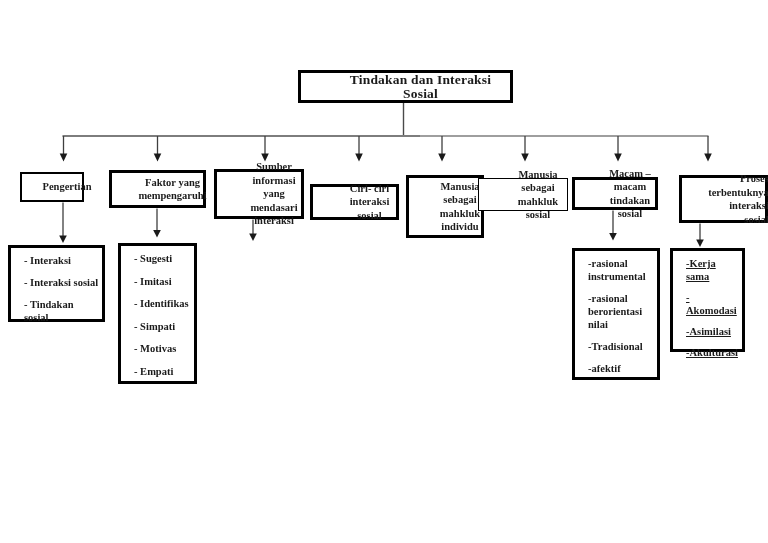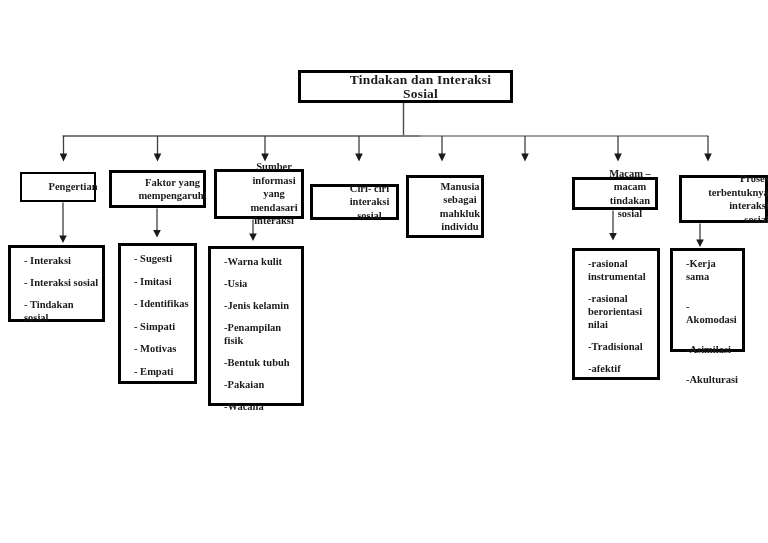--- a/index.html
+++ b/index.html
@@ -8,39 +8,39 @@
     font-family:"Liberation Serif","DejaVu Serif",serif;
   }
   .connectors{position:absolute;left:0;top:0;z-index:0;pointer-events:none;}
   .node{
     position:absolute;z-index:1;box-sizing:border-box;background:#ffffff;
     border:3px solid #000000;display:flex;align-items:center;justify-content:center;
     text-align:center;font-weight:bold;color:#1b1b1b;
     font-size:10.5px;line-height:13.5px;white-space:pre-line;padding-left:30px;
   }
   .title-box{left:298px;top:70px;width:215px;height:33px;font-size:13.5px;white-space:pre-wrap;letter-spacing:.2px;}
-  .n0{left:20px;top:172px;width:76px;height:30px;border-width:2px;}
+  .n0{left:20px;top:172px;width:64px;height:30px;border-width:2px;}
   .n1{left:109px;top:170px;width:97px;height:38px;}
   .n2{left:214px;top:169px;width:90px;height:50px;}
   .n3{left:310px;top:184px;width:89px;height:36px;}
   .n4{left:406px;top:175px;width:78px;height:63px;}
   .n5{left:478px;top:178px;width:90px;height:33px;border-width:1.5px;}
   .n6{left:572px;top:177px;width:86px;height:33px;justify-content:center;}
   .n7{left:679px;top:175px;width:89px;height:48px;text-align:right;}
   .listbox{
     position:absolute;z-index:1;box-sizing:border-box;background:#ffffff;
     border:3px solid #000000;display:flex;flex-direction:column;
     padding:6px 3px 3px 13px;font-weight:bold;color:#1b1b1b;
     font-size:10.5px;line-height:13px;white-space:pre-line;text-align:left;
   }
   .l0{left:8px;top:245px;width:97px;height:77px;row-gap:9px;}
   .l1{left:118px;top:243px;width:79px;height:141px;row-gap:9.5px;}
   .l2{left:208px;top:246px;width:96px;height:160px;row-gap:9px;}
   .l6{left:572px;top:248px;width:88px;height:132px;row-gap:9px;}
-  .l7{left:670px;top:248px;width:75px;height:104px;row-gap:17px;}
+  .l7{left:670px;top:248px;width:75px;height:104px;row-gap:8px;text-decoration:underline;}
   .li{flex:0 0 auto;}
 </style>
 </head>
 <body>
 
 <div class="page">
 
   <svg class="connectors" width="768" height="543" viewBox="0 0 768 543">
 
     <line x1="403.5" y1="103" x2="403.5" y2="136" stroke="#4a4a4a" stroke-width="1.4"></line>
@@ -126,20 +126,24 @@
   <div class="node n3">
     <span>Ciri- ciri
 interaksi sosial</span>
   </div>
   <div class="node n4">
     <span>Manusia
 sebagai
 mahkluk
 individu</span>
   </div>
+  <div class="node n5">
+    <span>Manusia sebagai
+mahkluk sosial</span>
+  </div>
   <div class="node n6">
     <span>Macam –macam
 tindakan sosial</span>
   </div>
   <div class="node n7">
     <span>Proses
 terbentuknya
 interaksi sosial</span>
   </div>
 
@@ -151,29 +155,20 @@
 
   <div class="listbox l1">
     <div class="li">- Sugesti</div>
     <div class="li">- Imitasi</div>
     <div class="li">- Identifikas</div>
     <div class="li">- Simpati</div>
     <div class="li">- Motivas</div>
     <div class="li">- Empati</div>
   </div>
 
-  <div class="listbox l2">
-    <div class="li">-Warna kulit</div>
-    <div class="li">-Usia</div>
-    <div class="li">-Jenis kelamin</div>
-    <div class="li">-Penampilan fisik</div>
-    <div class="li">-Bentuk tubuh</div>
-    <div class="li">-Pakaian</div>
-    <div class="li">-Wacana</div>
-  </div>
 
   <div class="listbox l6">
     <div class="li">-rasional
 instrumental</div>
     <div class="li">-rasional
 berorientasi
 nilai</div>
     <div class="li">-Tradisional</div>
     <div class="li">-afektif</div>
   </div>

